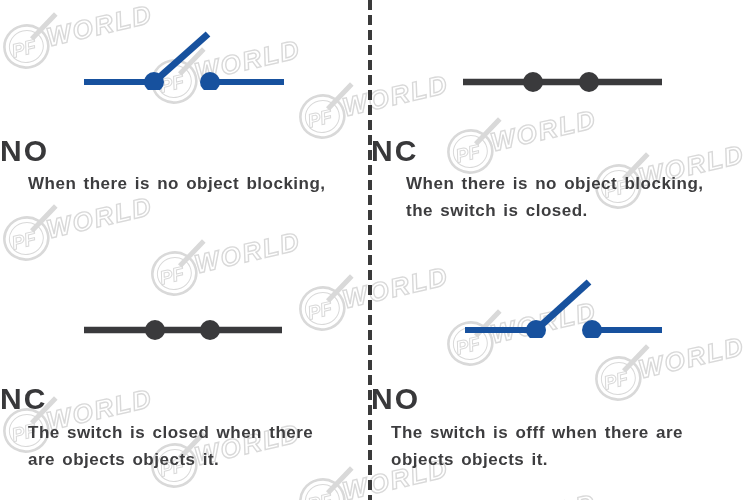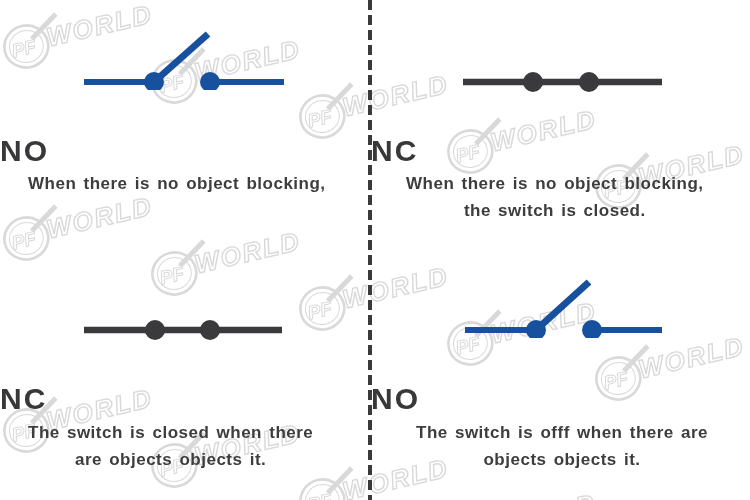--- a/index.html
+++ b/index.html
@@ -24,21 +24,21 @@
     position:absolute;width:371px;text-align:left;
     font-size:30px;line-height:30px;font-weight:bold;letter-spacing:2px;
     color:#38383a;
   }
   .heading.right{left:371px;width:379px;}
   
   .para{
     position:absolute;font-size:17px;line-height:26.5px;font-weight:bold;
     letter-spacing:0.5px;word-spacing:2px;color:#3d3d3f;white-space:nowrap;
   }
-  .para span{display:block;text-align:center;}
+  .para span{display:block;}
 </style>
 </head>
 <body>
 
 <div class="canvas">
 
   <div id="wm-layer">
       <div class="wm" style="left: -2px; top: 0px;"><svg width="164" height="60" viewBox="0 0 164 60">
           <ellipse cx="26" cy="34" rx="22" ry="21" fill="none" stroke="#d9d9d9" stroke-width="2.6"></ellipse>
           <ellipse cx="26" cy="34" rx="17" ry="16" fill="none" stroke="#d9d9d9" stroke-width="1"></ellipse>
@@ -176,20 +176,20 @@
     <span>When there is no object blocking,</span>
   </div>
   <div class="para" style="left:406px;top:171px">
     <span>When there is no object blocking,</span>
     <span>the switch is closed.</span>
   </div>
   <div class="para" style="left:28px;top:420px">
     <span>The switch is closed when there</span>
     <span>are objects objects it.</span>
   </div>
-  <div class="para" style="left:416px;top:420px">
+  <div class="para" style="left:391px;top:420px">
     <span>The switch is offf when there are</span>
     <span>objects objects it.</span>
   </div>
 
   <div class="divider"></div>
 
 </div>
 
 </body></html>

